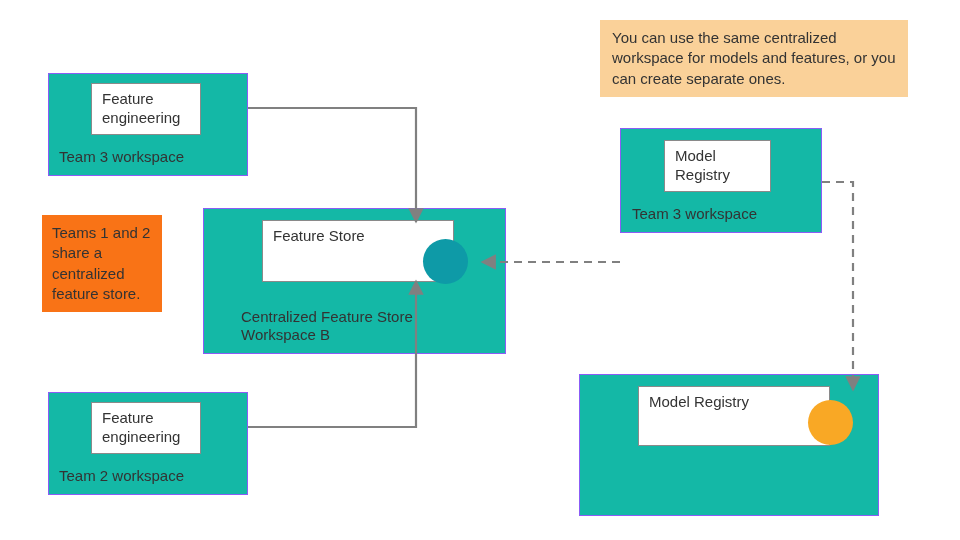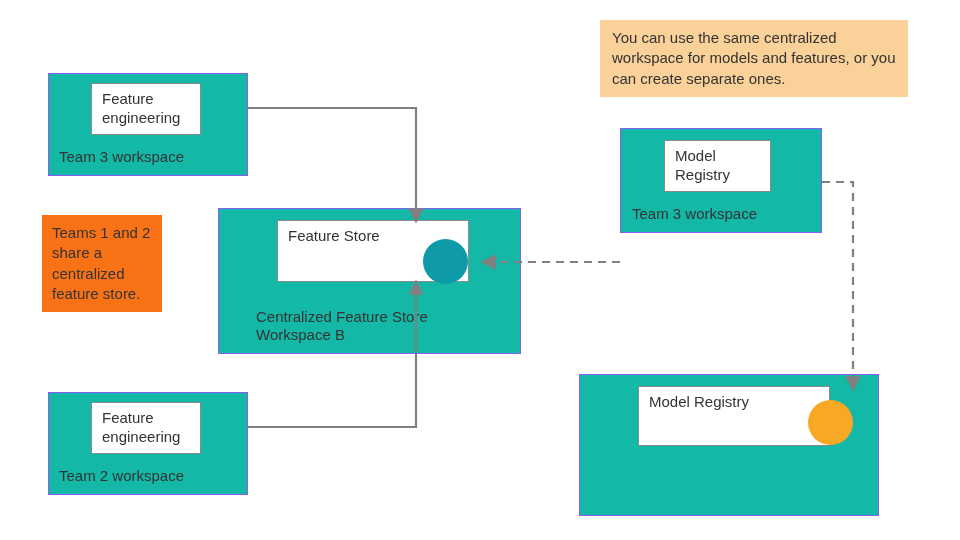--- a/index.html
+++ b/index.html
@@ -67,21 +67,21 @@
   </div>
   <div class="label" style="left:10px; bottom:8px;">
     <span>Team 3 workspace</span>
   </div>
 </div>
 
 <div class="callout-teal" style="left:42px; top:215px; width:120px;">
   <span>Teams 1 and 2 share a centralized feature store.</span>
 </div>
 
-<div class="box" style="left:218px; top:208px; width:303px; height:146px;">
+<div class="box" style="left:203px; top:208px; width:303px; height:146px;">
   <div class="inner-box" style="left:58px; top:11px; width:192px; height:62px;">
     <span>Feature Store</span>
   </div>
   <div class="label" style="left:11px; bottom:8px; width:210px;margin-left:26px;">
     <span>Centralized Feature Store Workspace B</span>
   </div>
 </div>
 
 <div class="circle circle-teal" style="left:423px; top:239px; width:45px; height:45px;"></div>
 

